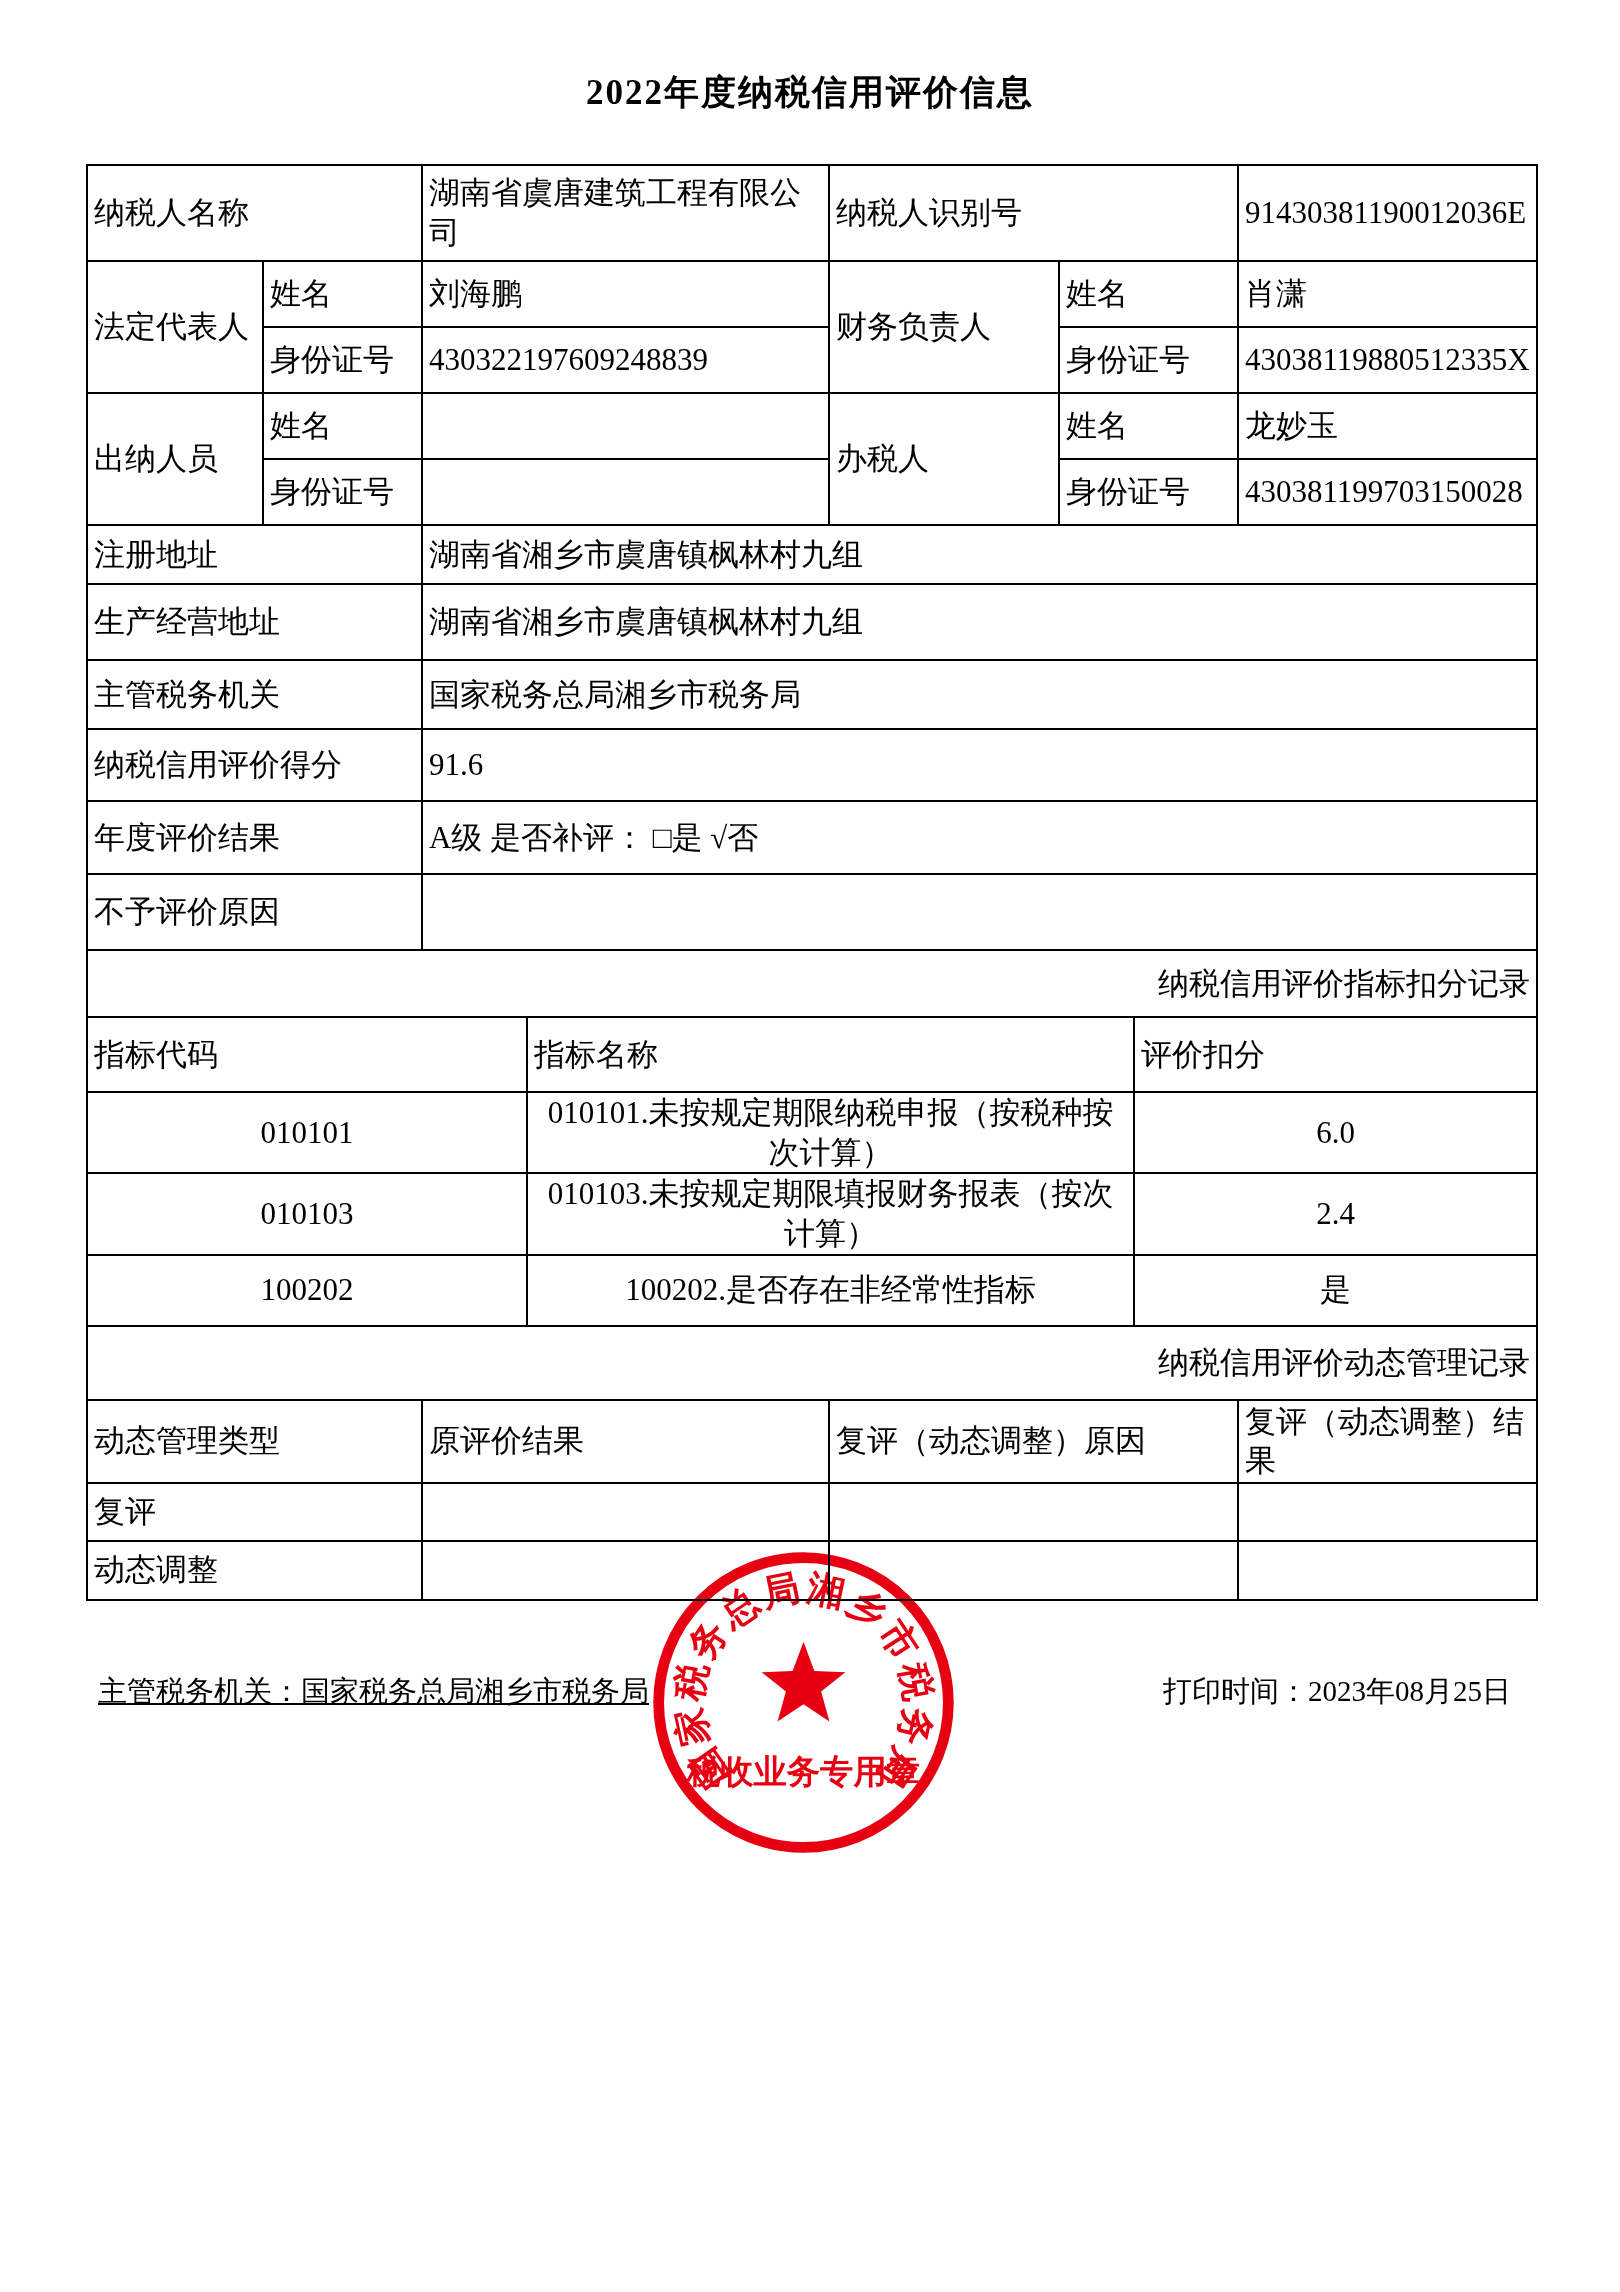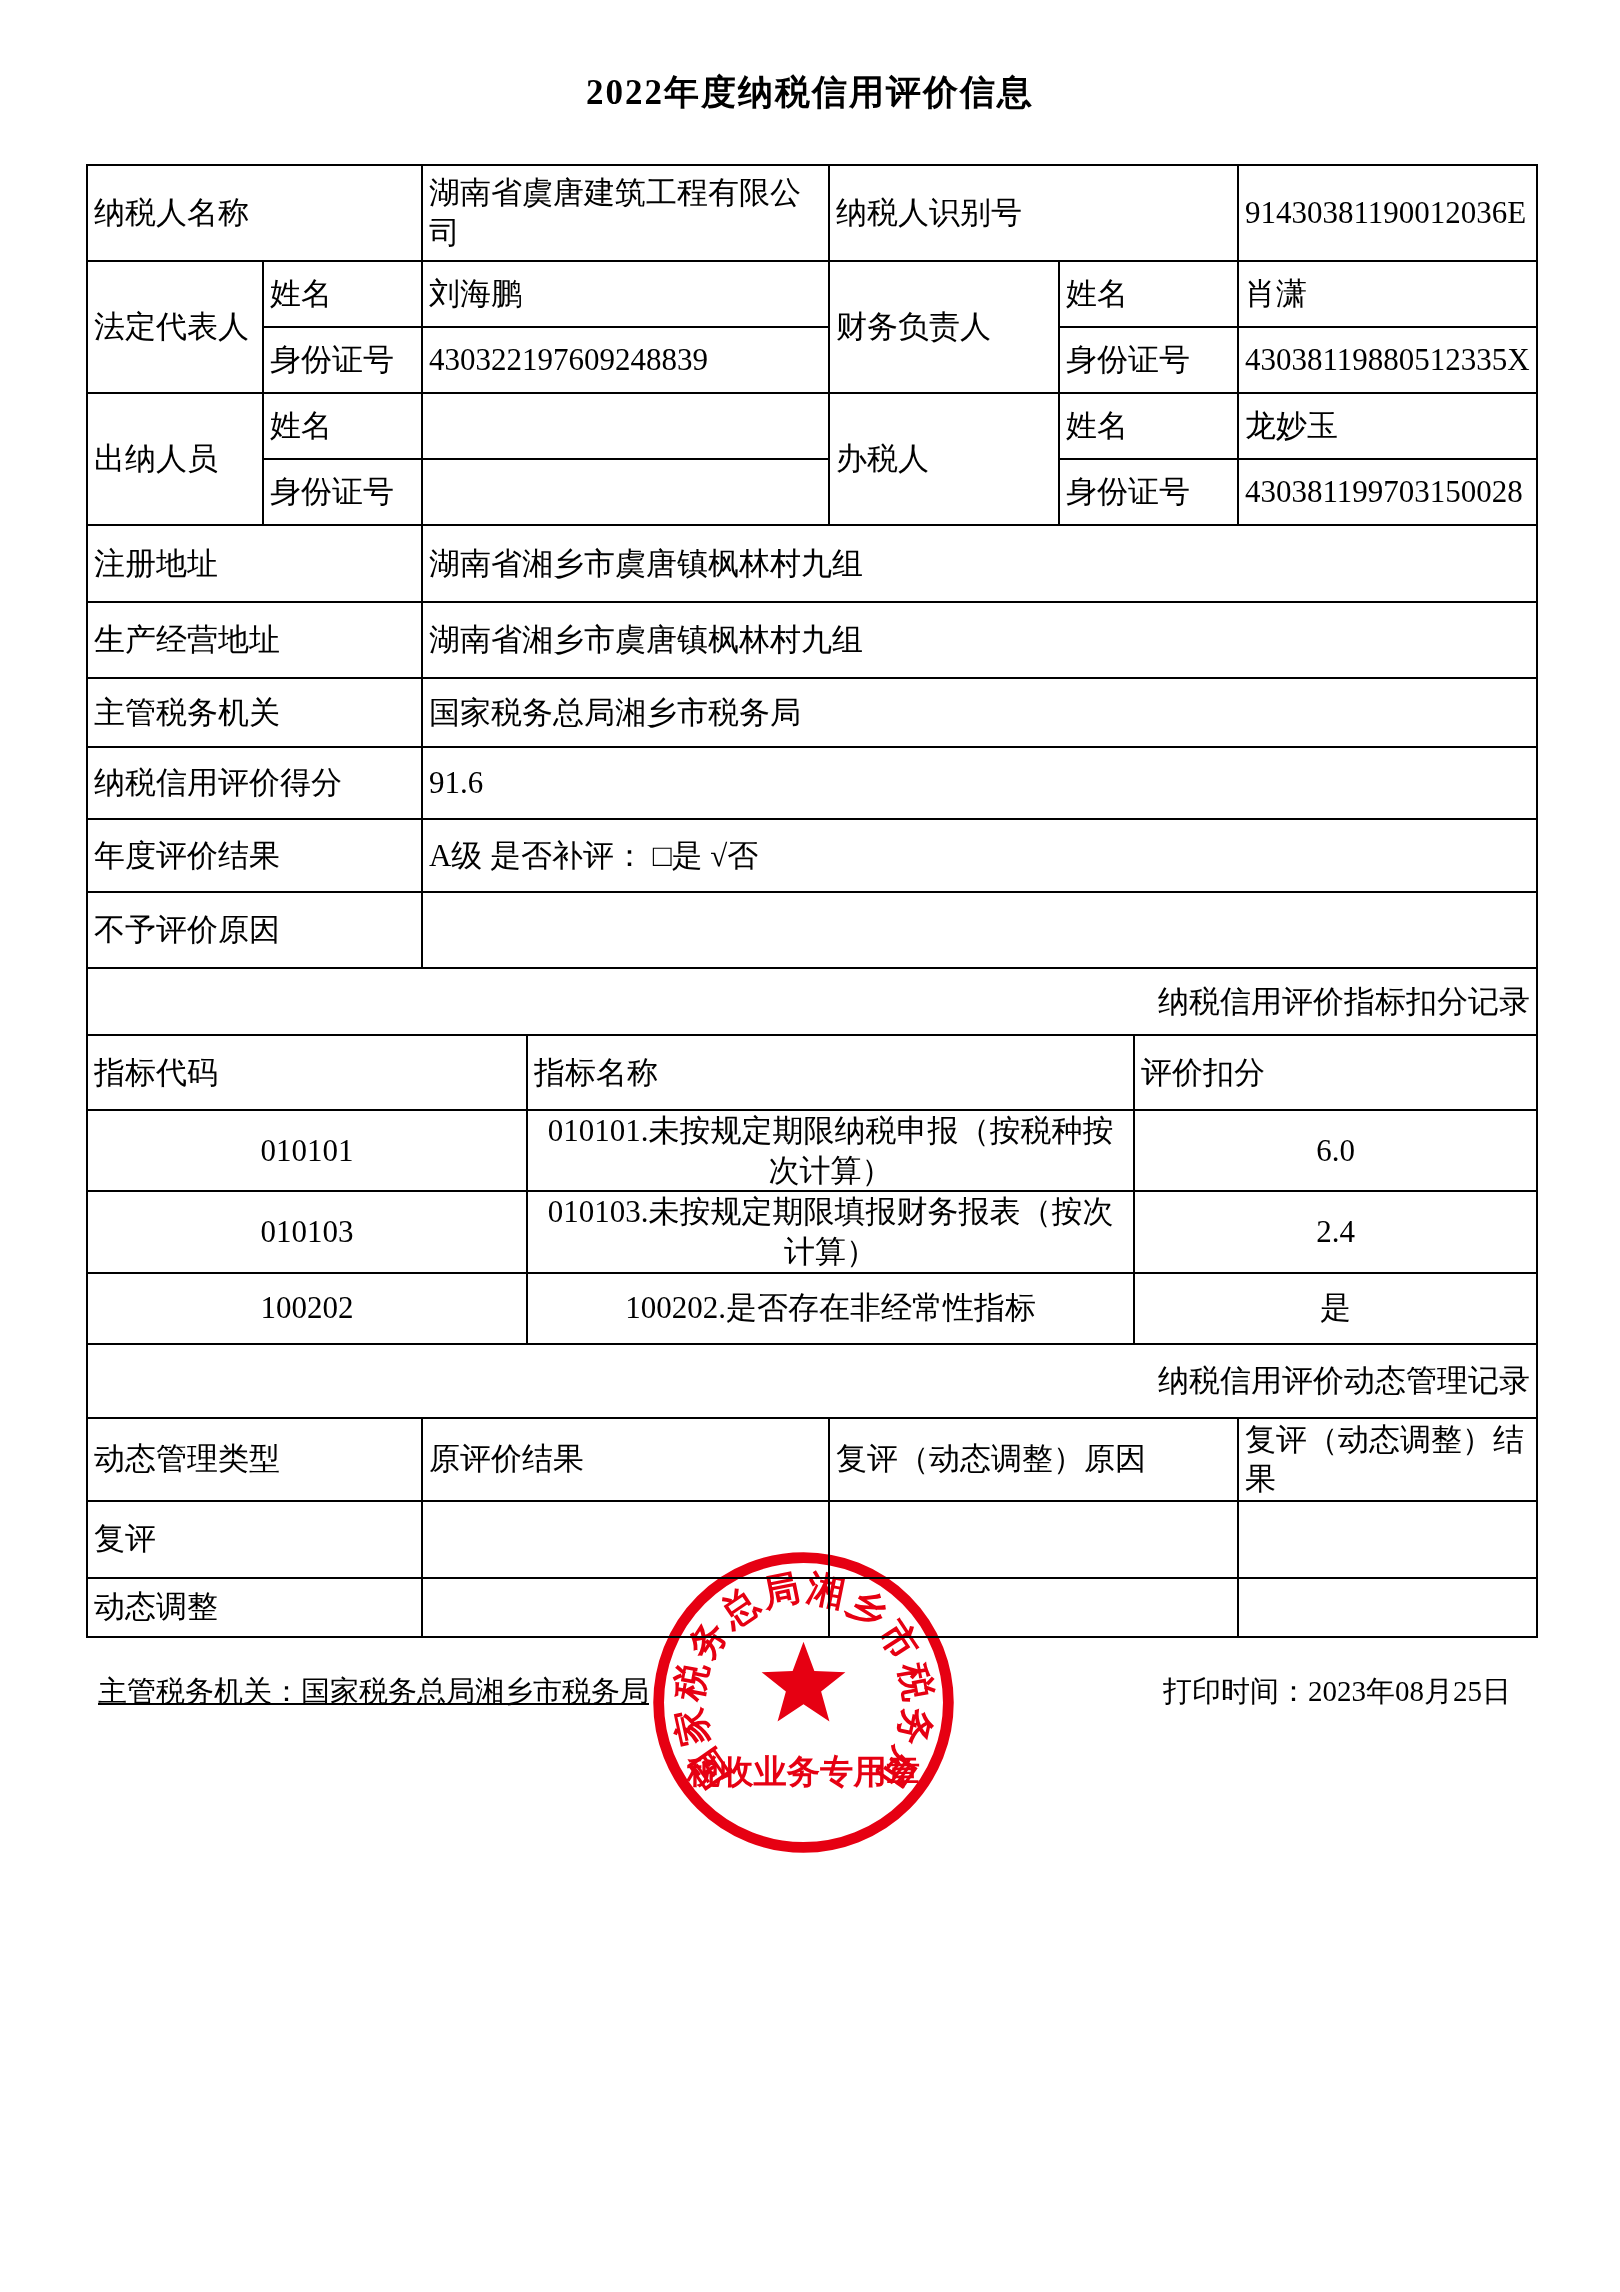--- a/index.html
+++ b/index.html
@@ -91,21 +91,21 @@
     <td colspan="2" class="lbl">姓名</td>
     <td class="val">龙妙玉</td>
   </tr>
   <tr style="height:66px">
     <td class="lbl">身份证号</td>
     <td colspan="2" class="val num"></td>
     <td colspan="2" class="lbl">身份证号</td>
     <td class="val num">430381199703150028</td>
   </tr>
 
-  <tr style="height:77px">
+  <tr style="height:59px">
     <td colspan="2" class="lbl">注册地址</td>
     <td colspan="6" class="val">湖南省湘乡市虞唐镇枫林村九组</td>
   </tr>
   <tr style="height:76px">
     <td colspan="2" class="lbl">生产经营地址</td>
     <td colspan="6" class="val">湖南省湘乡市虞唐镇枫林村九组</td>
   </tr>
   <tr style="height:69px">
     <td colspan="2" class="lbl">主管税务机关</td>
     <td colspan="6" class="val">国家税务总局湘乡市税务局</td>
@@ -149,21 +149,21 @@
 
   <tr style="height:74px">
     <td colspan="8" class="section">纳税信用评价动态管理记录</td>
   </tr>
   <tr style="height:83px">
     <td colspan="2" class="lbl">动态管理类型</td>
     <td colspan="2" class="lbl">原评价结果</td>
     <td colspan="3" class="lbl">复评（动态调整）原因</td>
     <td class="lbl">复评（动态调整）结果</td>
   </tr>
-  <tr style="height:77px">
+  <tr style="height:58px">
     <td colspan="2" class="lbl">复评</td>
     <td colspan="2" class="val"></td>
     <td colspan="3" class="val"></td>
     <td class="val"></td>
   </tr>
   <tr style="height:59px">
     <td colspan="2" class="lbl">动态调整</td>
     <td colspan="2" class="val"></td>
     <td colspan="3" class="val"></td>
     <td class="val"></td>

